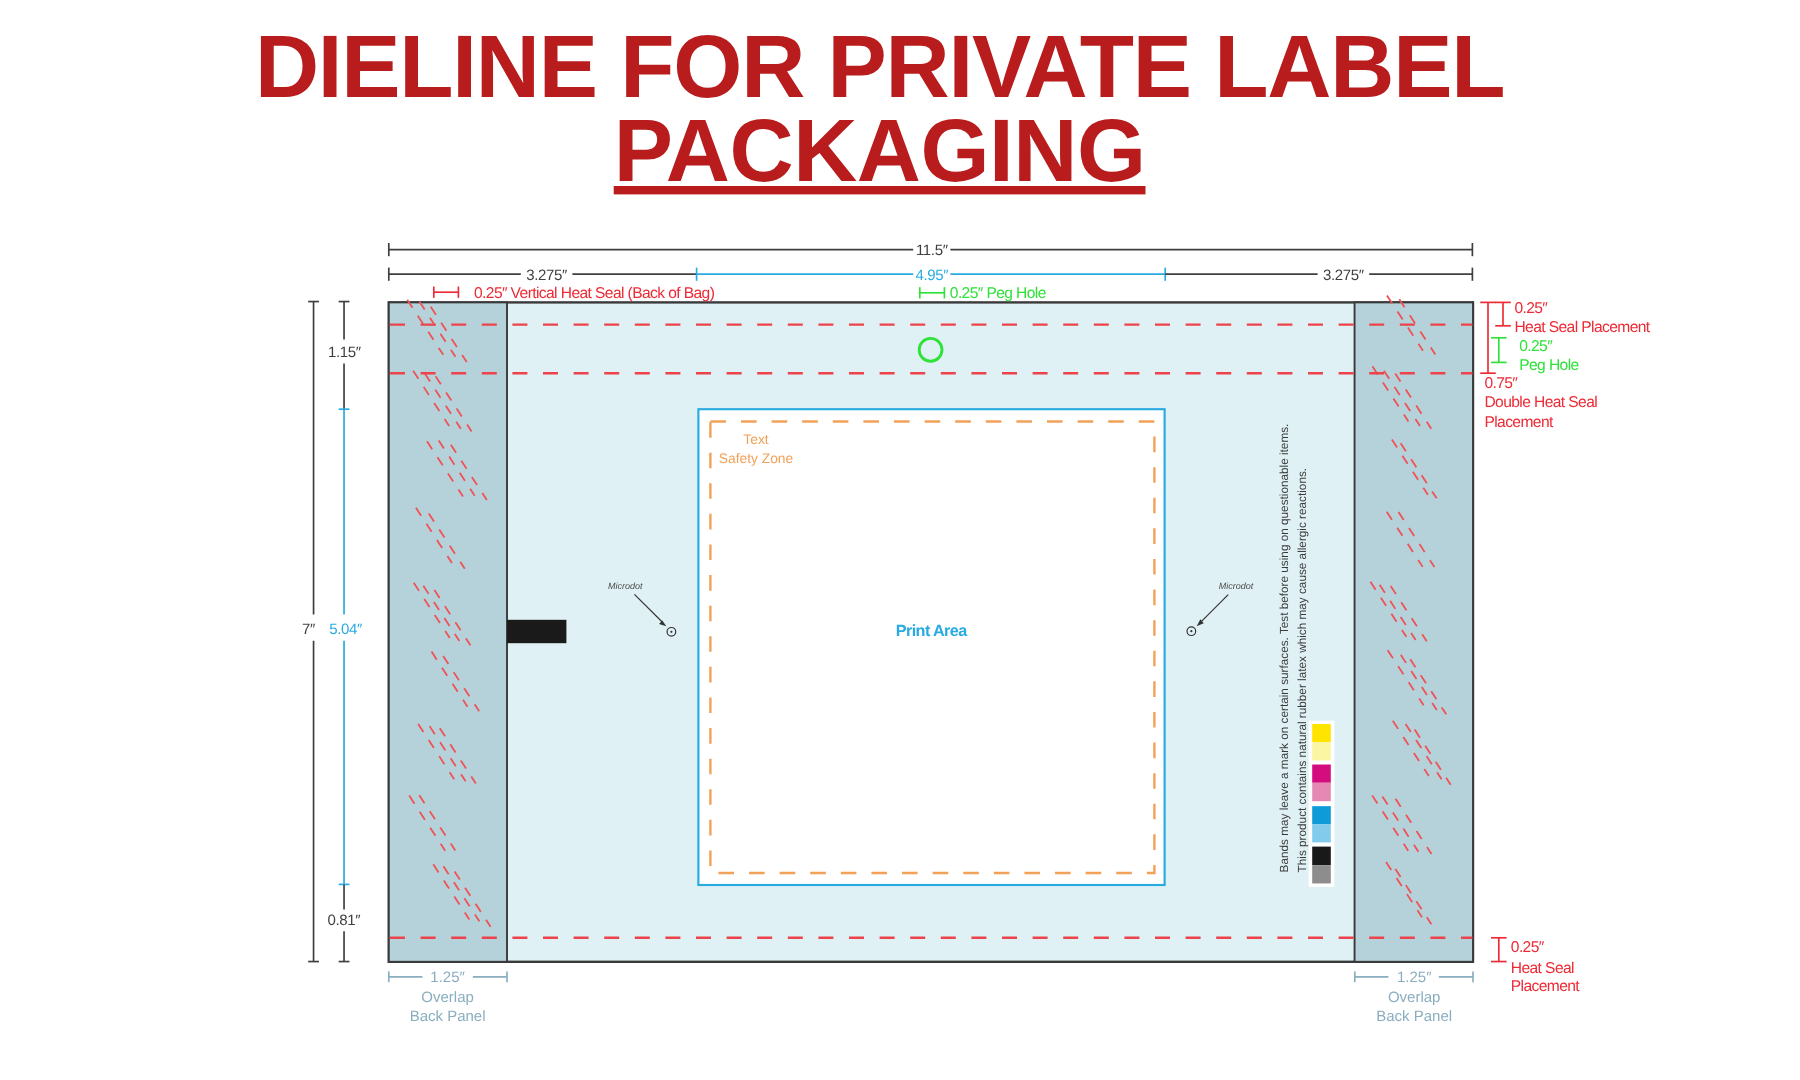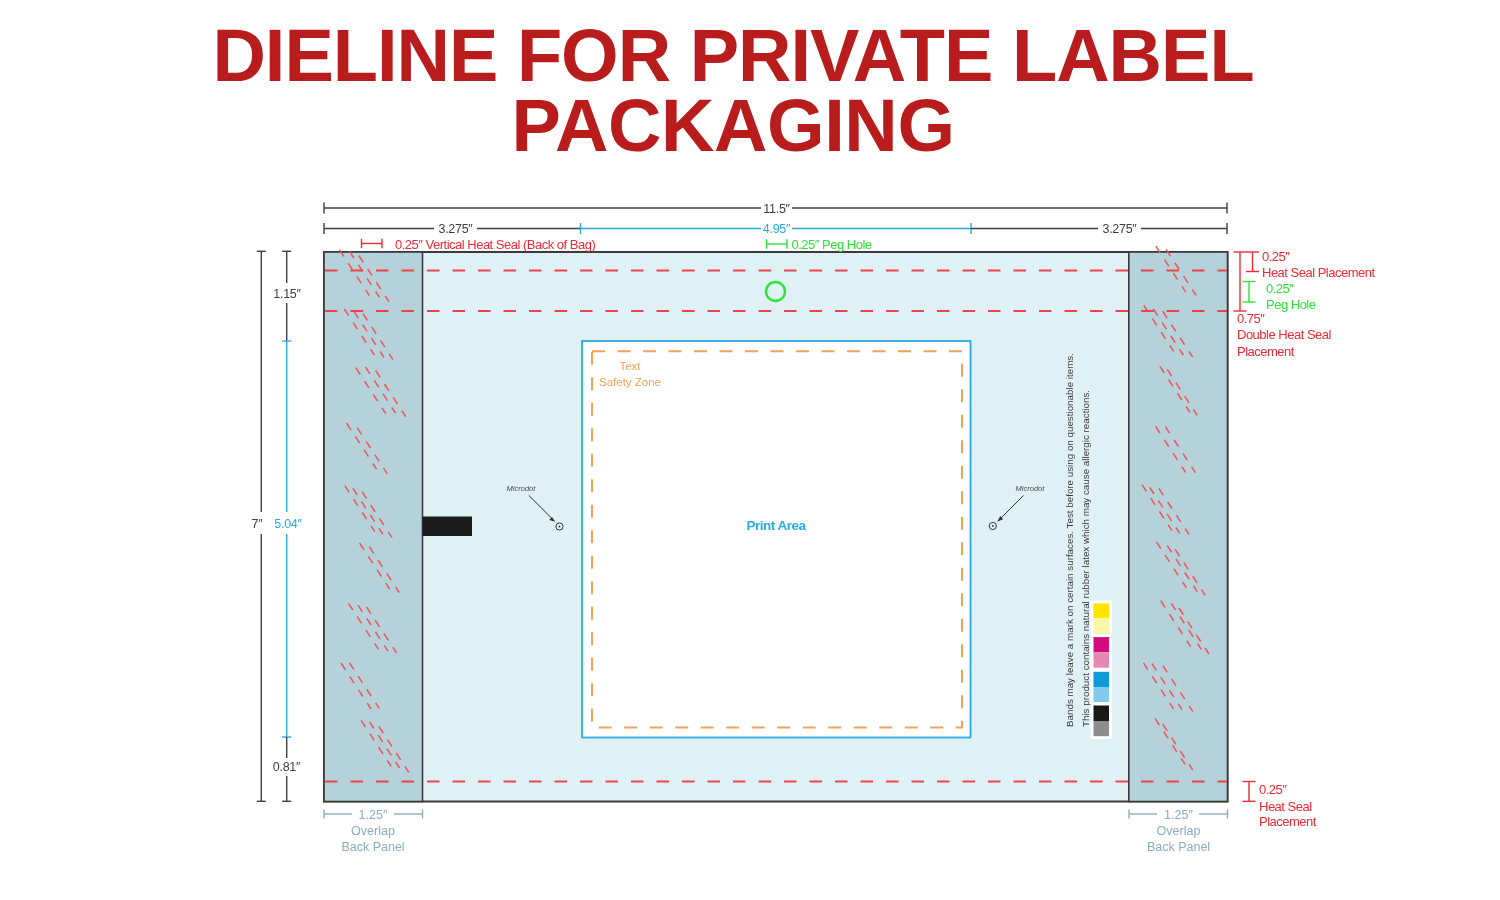--- a/index.html
+++ b/index.html
@@ -1,20 +1,20 @@
 <!DOCTYPE html>
 <html><head>
 <meta charset="utf-8">
 <style>
   html,body{margin:0;padding:0;background:#ffffff;width:1500px;height:900px;overflow:hidden;}
   body{font-family:"Liberation Sans", sans-serif;}
   .title{position:absolute;left:0;top:21px;width:1466px;text-align:center;
     font-weight:bold;font-size:74px;line-height:69.5px;color:#b91c1c;}
   .t1{letter-spacing:-1.0px;}
-  .t2{letter-spacing:-0.4px;}
+  .t2{letter-spacing:-0.4px;text-decoration:underline;}
   svg text{font-family:"Liberation Sans", sans-serif;}
 </style>
 </head>
 <body>
 
 <div class="title"><span class="t1">DIELINE FOR PRIVATE LABEL</span><br><span class="t2">PACKAGING</span></div>
 
 <svg width="1500" height="900" viewBox="0 0 1500 900" style="position:absolute;left:0;top:0;">
 
 <rect x="324" y="252" width="903.5" height="549.5" fill="#e0f1f6" stroke="#3a3a3a" stroke-width="2"></rect>

